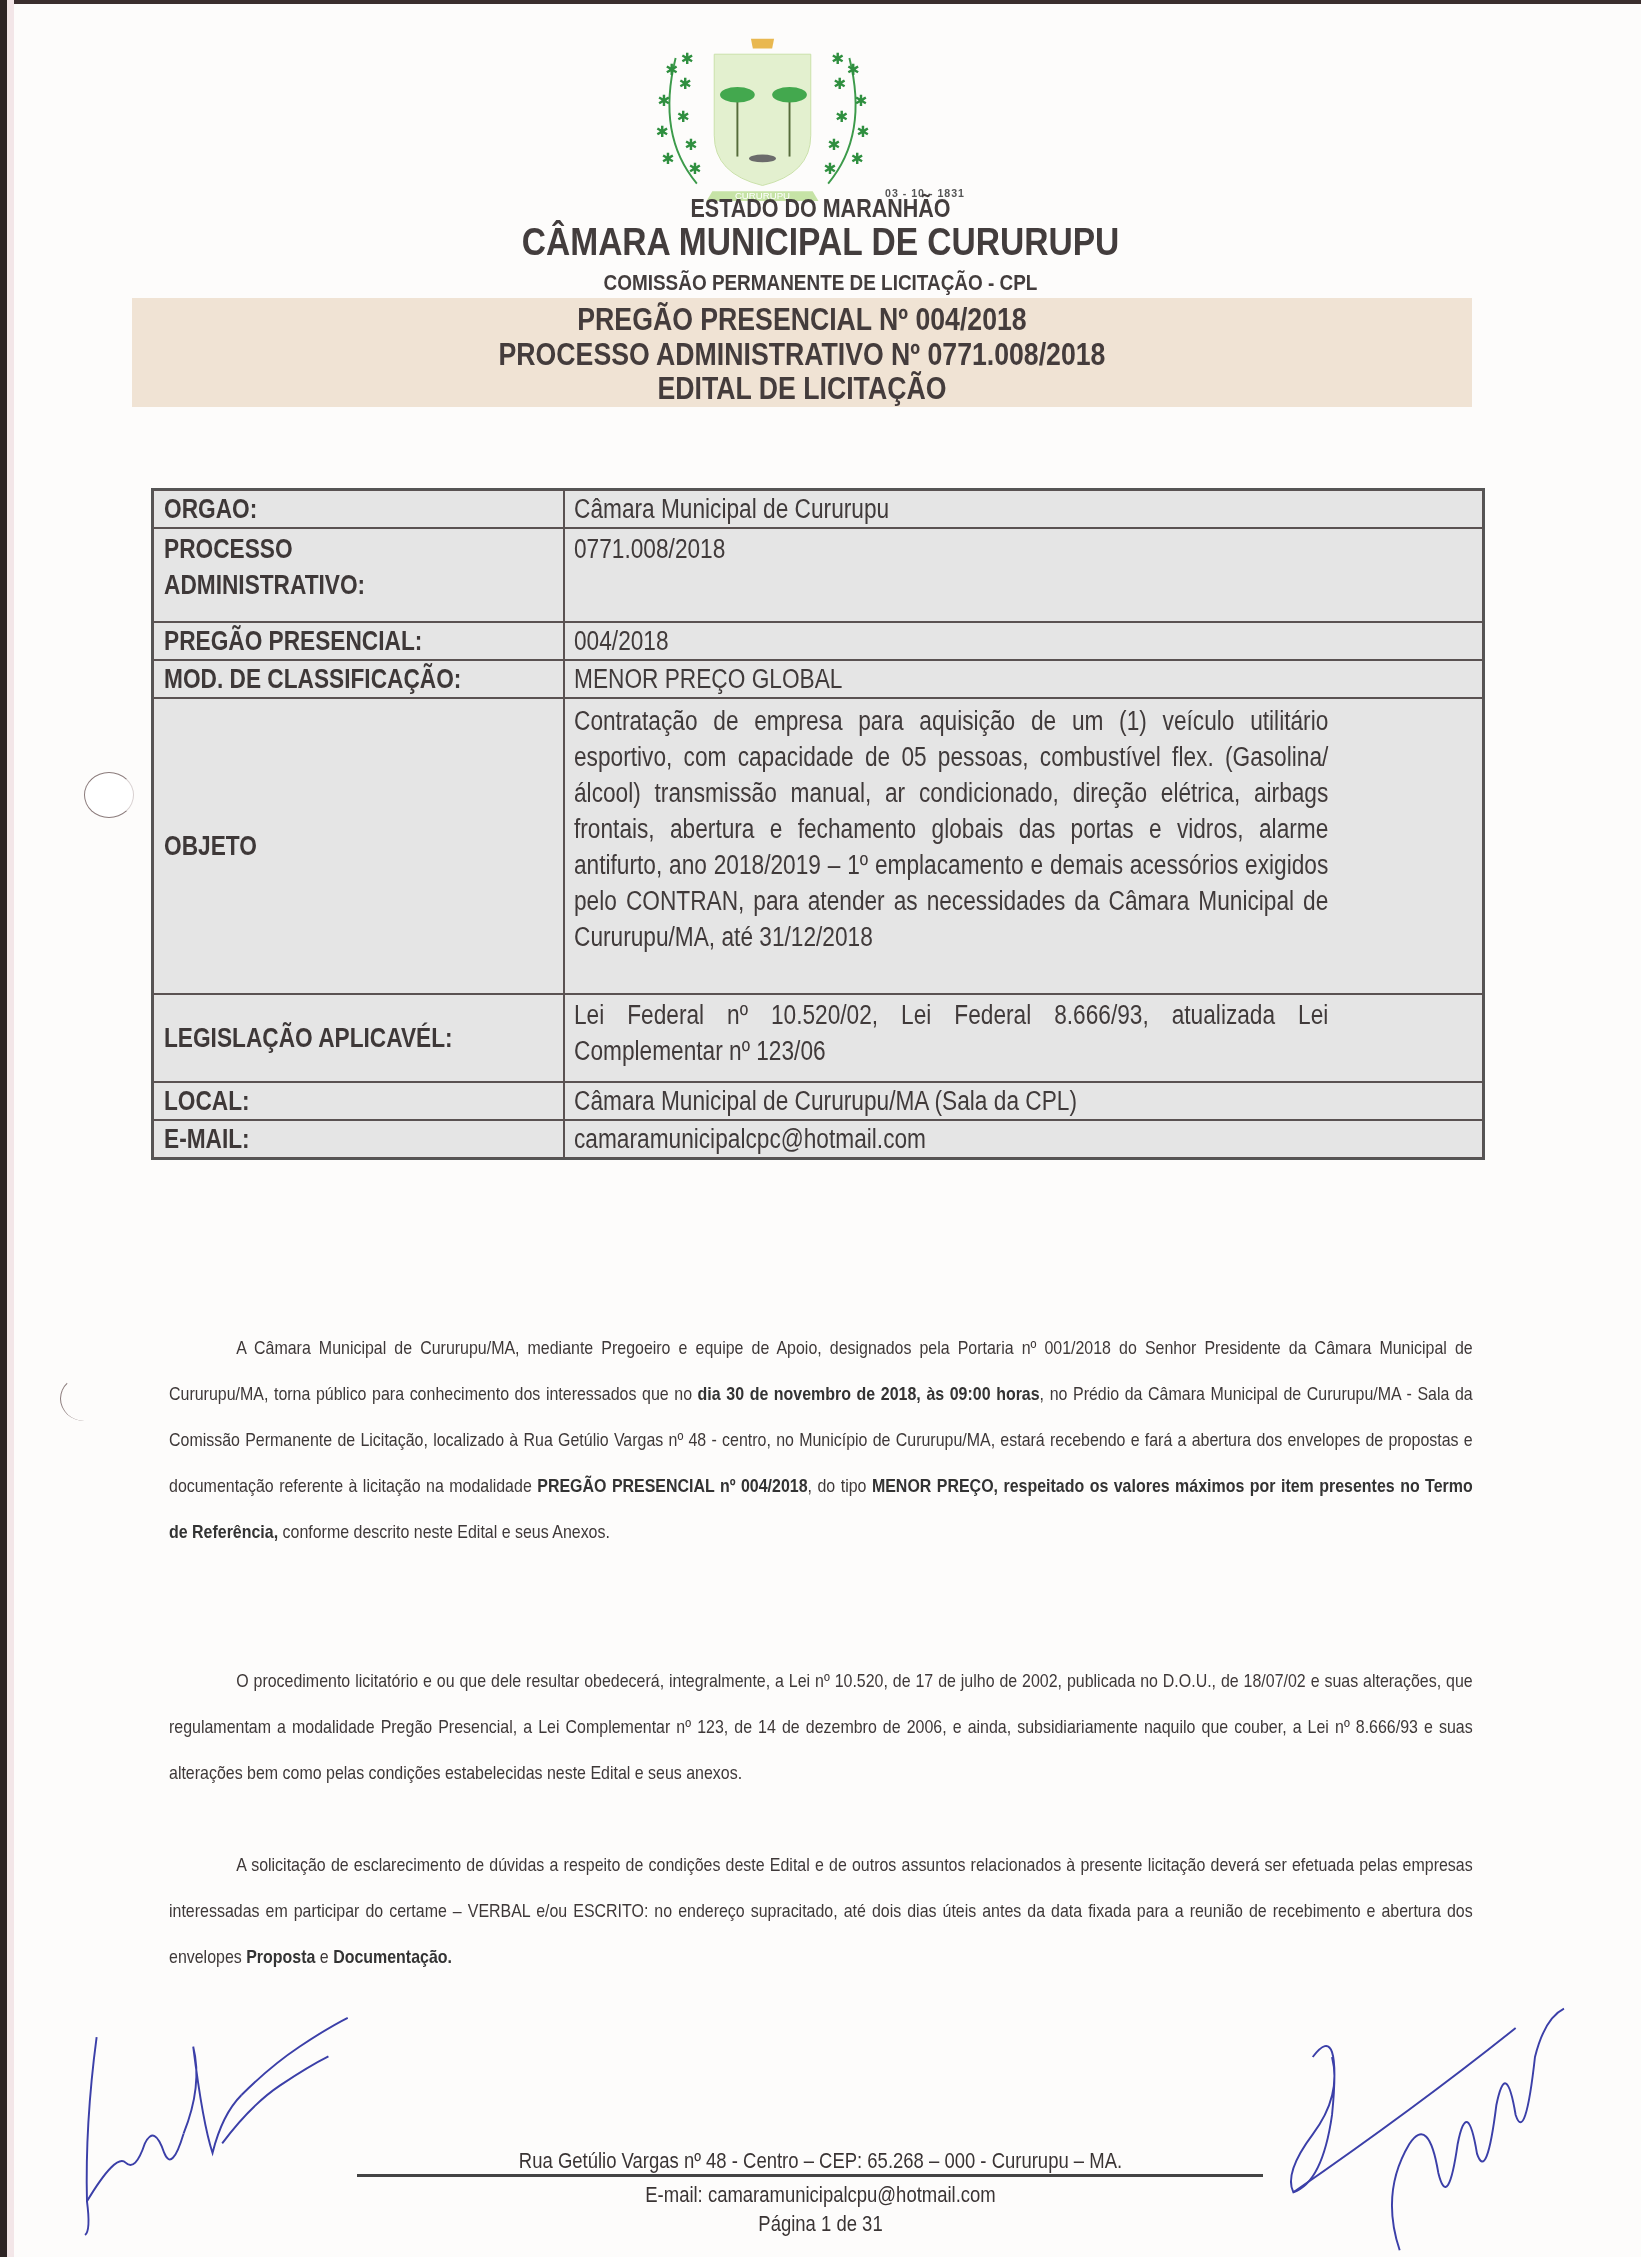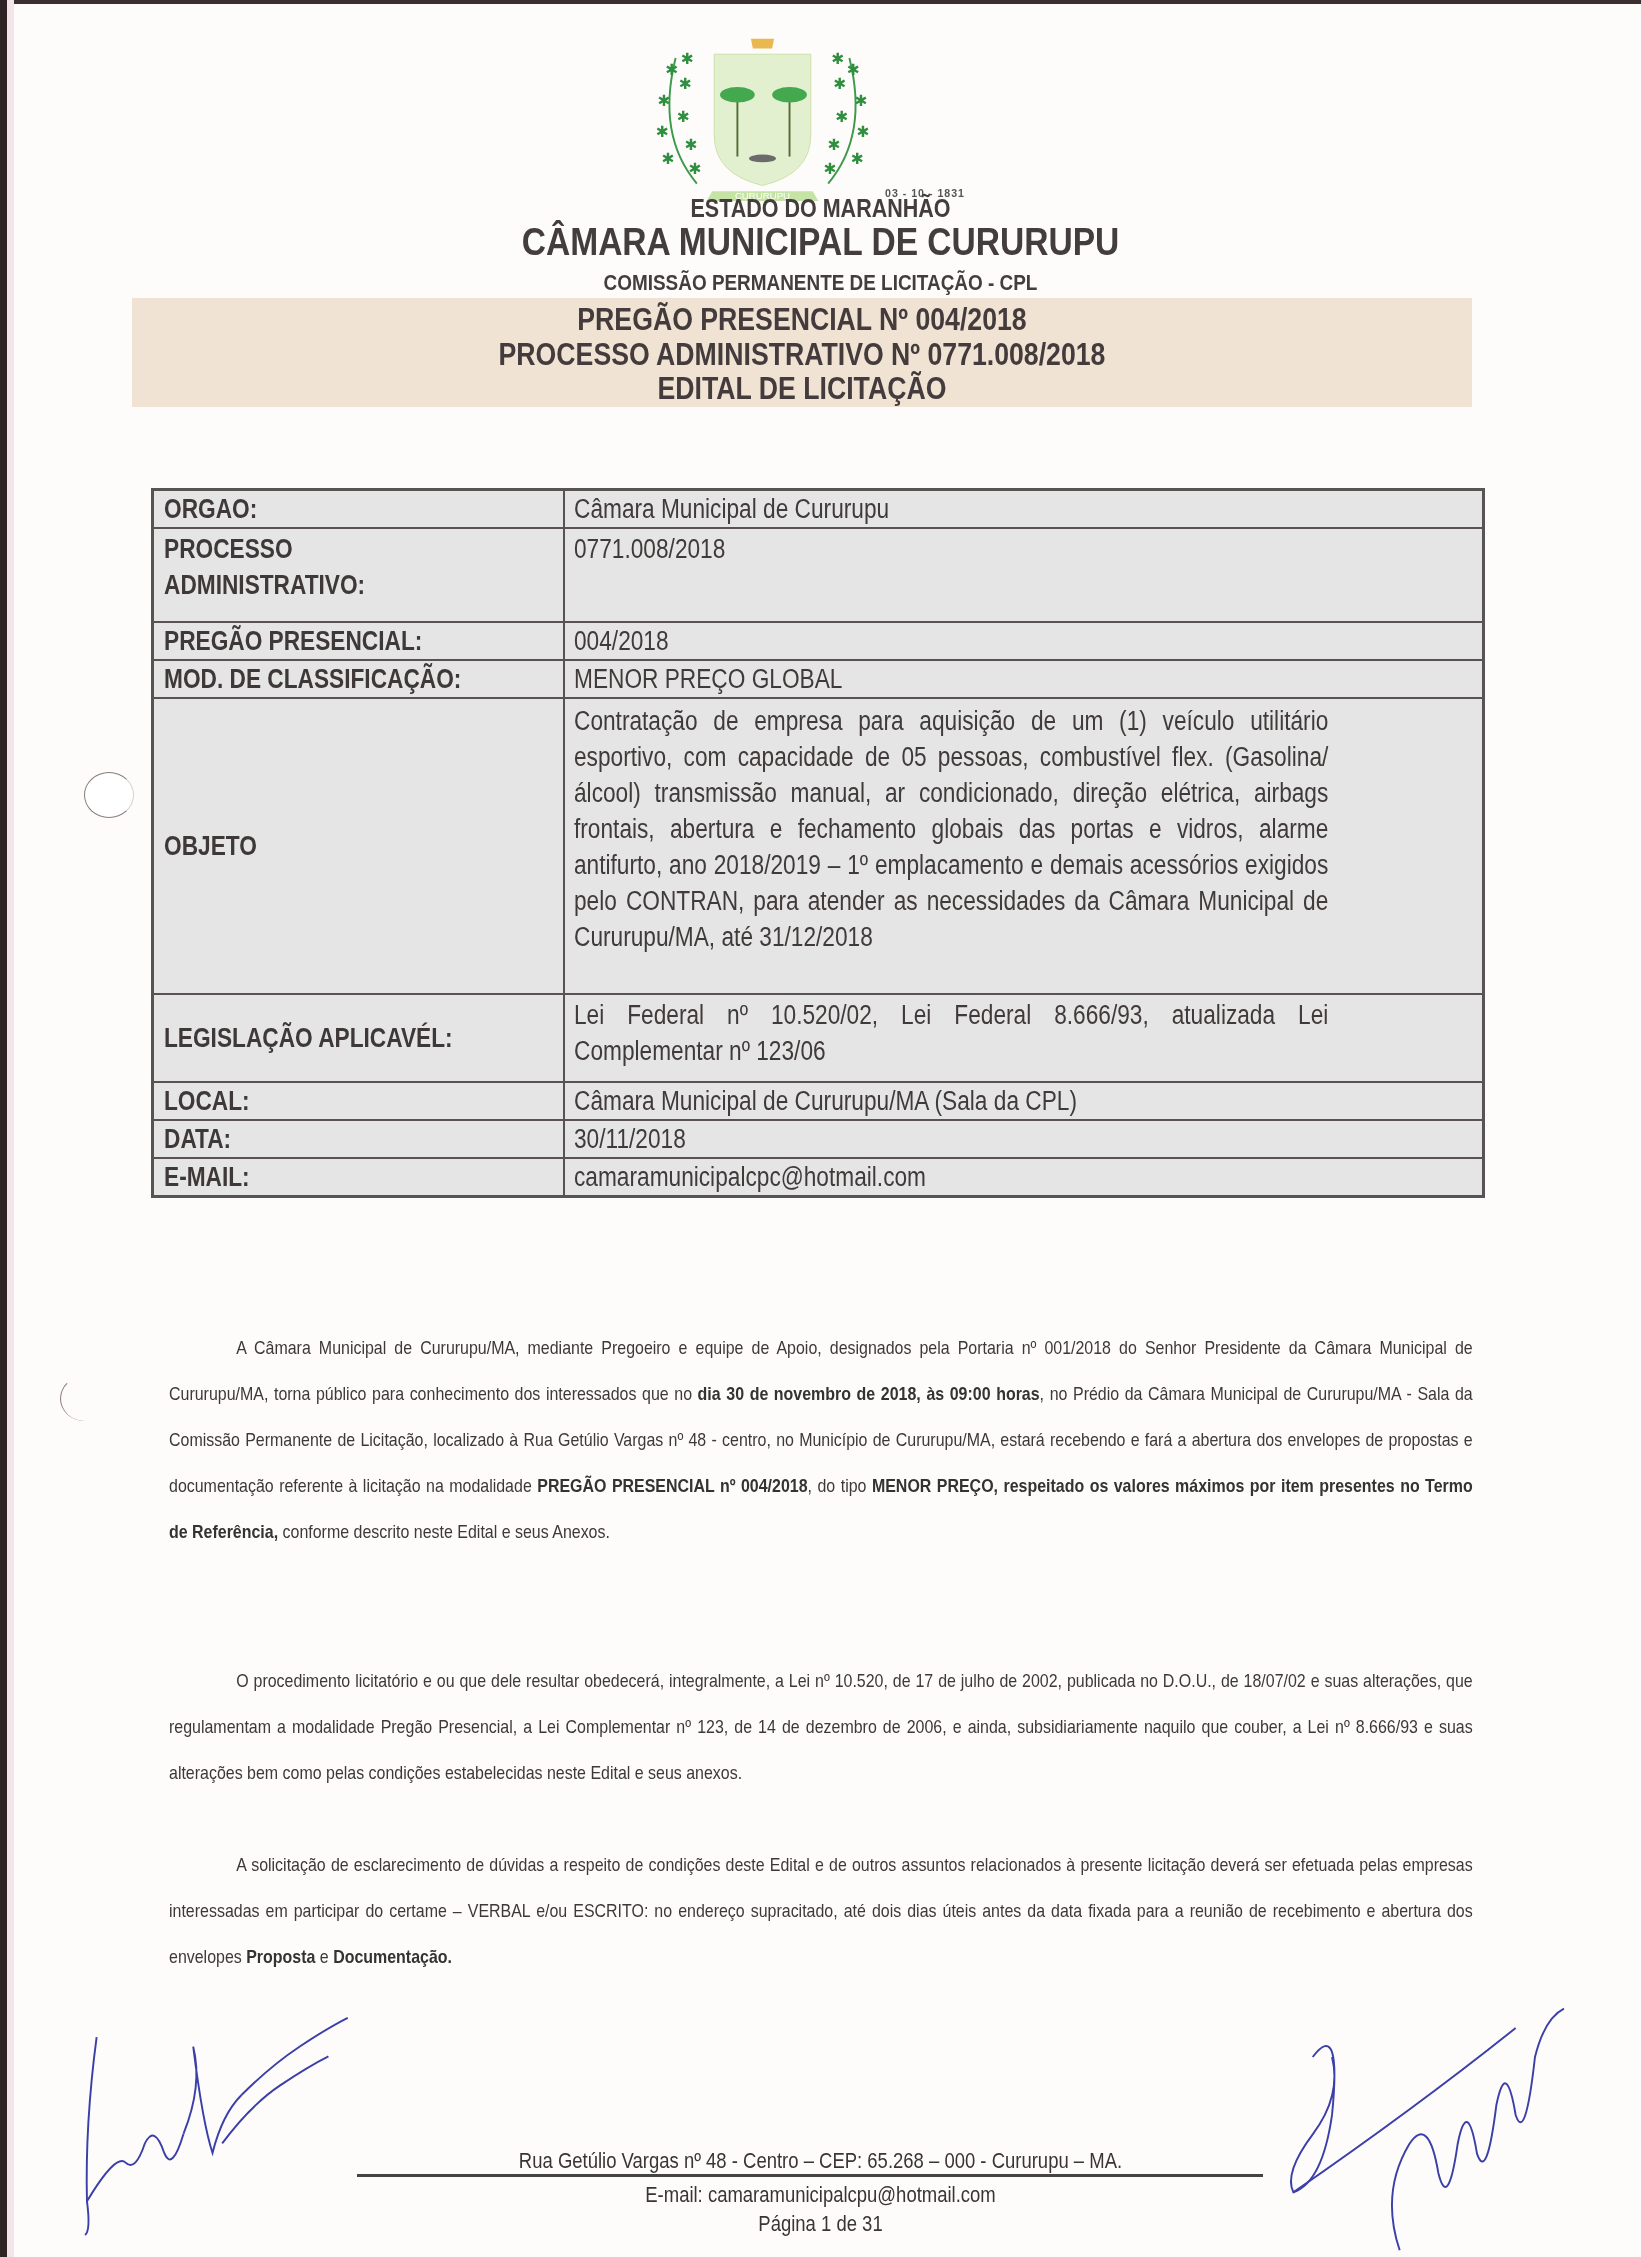--- a/index.html
+++ b/index.html
@@ -143,24 +143,20 @@
       <div style="width:898px;transform:scaleX(0.84);transform-origin:0 0;height:71px;">
         <div class="objeto-inner" style="width:898px;">Lei Federal nº 10.520/02, Lei Federal 8.666/93, atualizada Lei Complementar nº 123/06</div>
       </div>
     </td>
   </tr>
   <tr>
     <td class="lab"><span class="cond">LOCAL:</span></td>
     <td class="val"><span class="cond">Câmara Municipal de Cururupu/MA (Sala da CPL)</span></td>
   </tr>
   <tr>
-    <td class="lab"><span class="cond">DATA:</span></td>
-    <td class="val"><span class="cond">30/11/2018</span></td>
-  </tr>
-  <tr>
     <td class="lab"><span class="cond">E-MAIL:</span></td>
     <td class="val"><span class="cond">camaramunicipalcpc@hotmail.com</span></td>
   </tr>
 </tbody>
   </table>
 
 <div class="body p1">
   <div class="inner indent">
     <span>A Câmara Municipal de Cururupu/MA, mediante Pregoeiro e equipe de Apoio, designados pela Portaria nº 001/2018 do Senhor Presidente da Câmara Municipal de Cururupu/MA, torna público para conhecimento dos interessados que no </span><b>dia 30 de novembro de 2018, às 09:00 horas</b><span>, no Prédio da Câmara Municipal de Cururupu/MA - Sala da Comissão Permanente de Licitação, localizado à Rua Getúlio Vargas nº 48 - centro, no Município de Cururupu/MA, estará recebendo e fará a abertura dos envelopes de propostas e documentação referente à licitação na modalidade </span><b>PREGÃO PRESENCIAL nº 004/2018</b><span>, do tipo </span><b>MENOR PREÇO, respeitado os valores máximos por item presentes no Termo de Referência,</b><span> conforme descrito neste Edital e seus Anexos.</span>
   </div>

